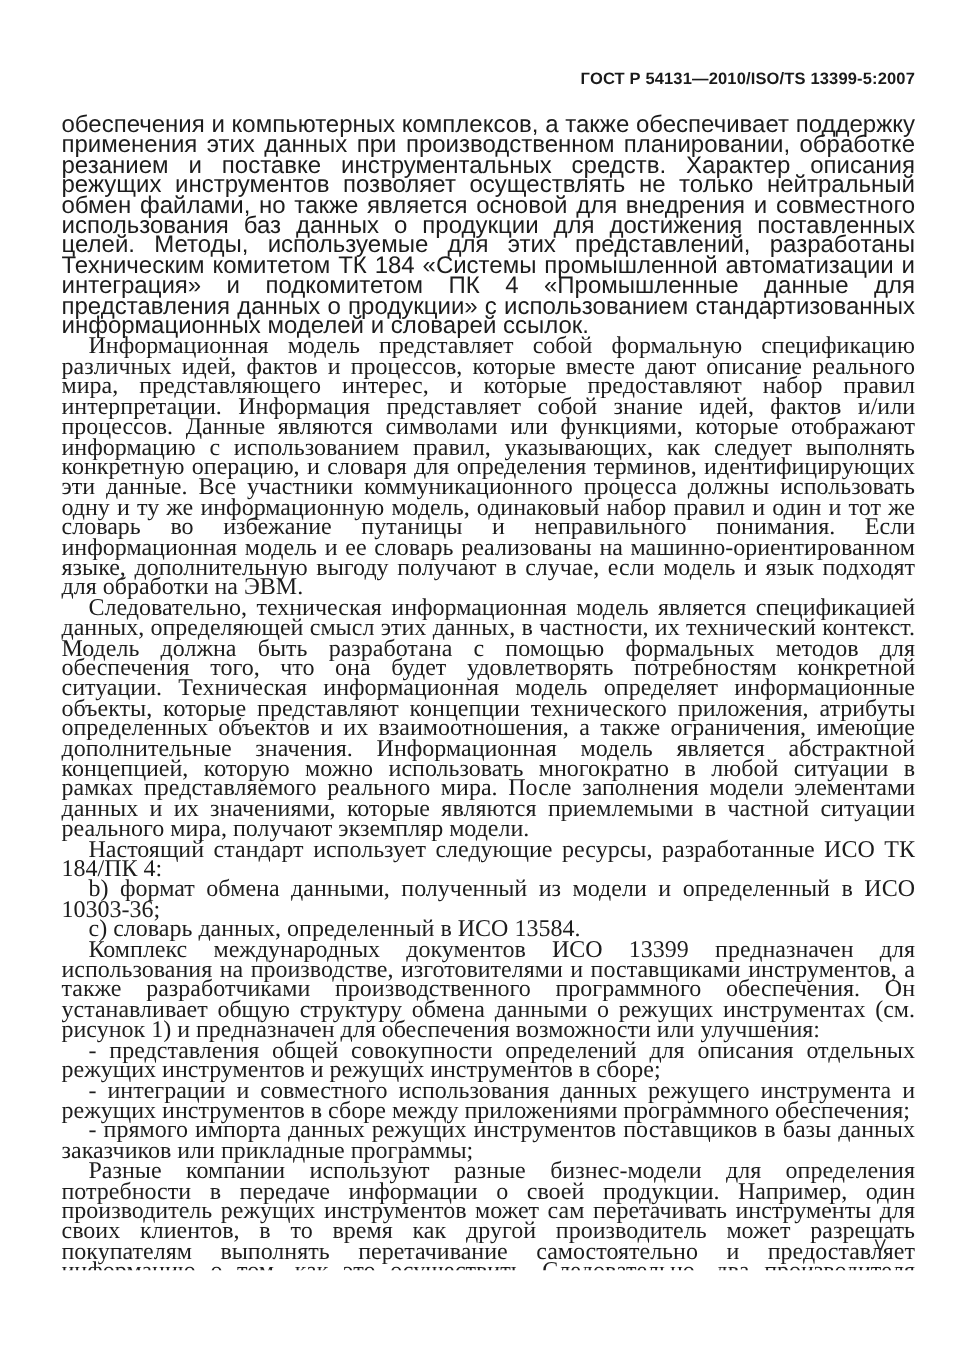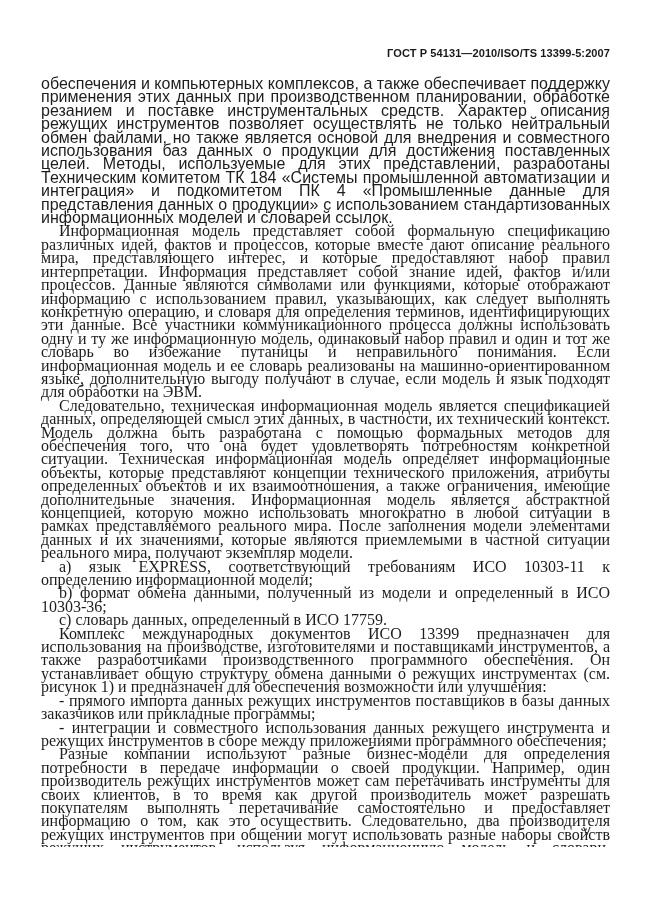--- a/index.html
+++ b/index.html
@@ -58,25 +58,26 @@
 <body>
 
 <div class="page">
 
   <div class="doc-header">ГОСТ Р 54131—2010/ISO/TS 13399-5:2007</div>
 
   <div class="body-text">
     <p class="para">обеспечения и компьютерных комплексов, а также обеспечивает поддержку применения этих данных при производственном планировании, обработке резанием и поставке инструментальных средств. Характер описания режущих инструментов позволяет осуществлять не только нейтральный обмен файлами, но также является основой для внедрения и совместного использования баз данных о продукции для достижения поставленных целей. Методы, используемые для этих представлений, разработаны Техническим комитетом ТК 184 «Системы промышленной автоматизации и интеграция» и подкомитетом ПК 4 «Промышленные данные для представления данных о продукции» с использованием стандартизованных информационных моделей и словарей ссылок.</p>
     <p class="para indent">Информационная модель представляет собой формальную спецификацию различных идей, фактов и процессов, которые вместе дают описание реального мира, представляющего интерес, и которые предоставляют набор правил интерпретации. Информация представляет собой знание идей, фактов и/или процессов. Данные являются символами или функциями, которые отображают информацию с использованием правил, указывающих, как следует выполнять конкретную операцию, и словаря для определения терминов, идентифицирующих эти данные. Все участники коммуникационного процесса должны использовать одну и ту же информационную модель, одинаковый набор правил и один и тот же словарь во избежание путаницы и неправильного понимания. Если информационная модель и ее словарь реализованы на машинно-ориентированном языке, дополнительную выгоду получают в случае, если модель и язык подходят для обработки на ЭВМ.</p>
     <p class="para indent">Следовательно, техническая информационная модель является спецификацией данных, определяющей смысл этих данных, в частности, их технический контекст. Модель должна быть разработана с помощью формальных методов для обеспечения того, что она будет удовлетворять потребностям конкретной ситуации. Техническая информационная модель определяет информационные объекты, которые представляют концепции технического приложения, атрибуты определенных объектов и их взаимоотношения, а также ограничения, имеющие дополнительные значения. Информационная модель является абстрактной концепцией, которую можно использовать многократно в любой ситуации в рамках представляемого реального мира. После заполнения модели элементами данных и их значениями, которые являются приемлемыми в частной ситуации реального мира, получают экземпляр модели.</p>
-    <p class="para indent">a) язык EXPRESS, соответствующий требованиям ИСО 10303-11 к определению информационной модели;</p>
+    <p class="para indent">Настоящий стандарт использует следующие ресурсы, разработанные ИСО ТК 184/ПК 4:</p>
     <p class="para indent">b) формат обмена данными, полученный из модели и определенный в ИСО 10303-36;</p>
-    <p class="para indent">c) словарь данных, определенный в ИСО 17759.</p>
+    <p class="para indent">c) словарь данных, определенный в ИСО 13584.</p>
     <p class="para indent">Комплекс международных документов ИСО 13399 предназначен для использования на производстве, изготовителями и поставщиками инструментов, а также разработчиками производственного программного обеспечения. Он устанавливает общую структуру обмена данными о режущих инструментах (см. рисунок 1) и предназначен для обеспечения возможности или улучшения:</p>
+    <p class="para indent">- представления общей совокупности определений для описания отдельных режущих инструментов и режущих инструментов в сборе;</p>
+    <p class="para indent">- интеграции и совместного использования данных режущего инструмента и режущих инструментов в сборе между приложениями программного обеспечения;</p>
     <p class="para indent">- прямого импорта данных режущих инструментов поставщиков в базы данных заказчиков или прикладные программы;</p>
-    <p class="para indent">- интеграции и совместного использования данных режущего инструмента и режущих инструментов в сборе между приложениями программного обеспечения;</p>
     <p class="para indent">Разные компании используют разные бизнес-модели для определения потребности в передаче информации о своей продукции. Например, один производитель режущих инструментов может сам перетачивать инструменты для своих клиентов, в то время как другой производитель может разрешать покупателям выполнять перетачивание самостоятельно и предоставляет информацию о том, как это осуществить. Следовательно, два производителя режущих инструментов при общении могут использовать разные наборы свойств режущих инструментов, используя информационную модель и словари, установленные в комплексе международных документов ИСО 13399.</p>
     <p class="para indent">Комплекс международных документов ИСО 13339 определяет только ту информацию, которую можно передавать, но не устанавливает, какую информацию следует передавать.</p>
   </div>
 
   <div class="page-number">V</div>
 
 </div>
 
 </body></html>

